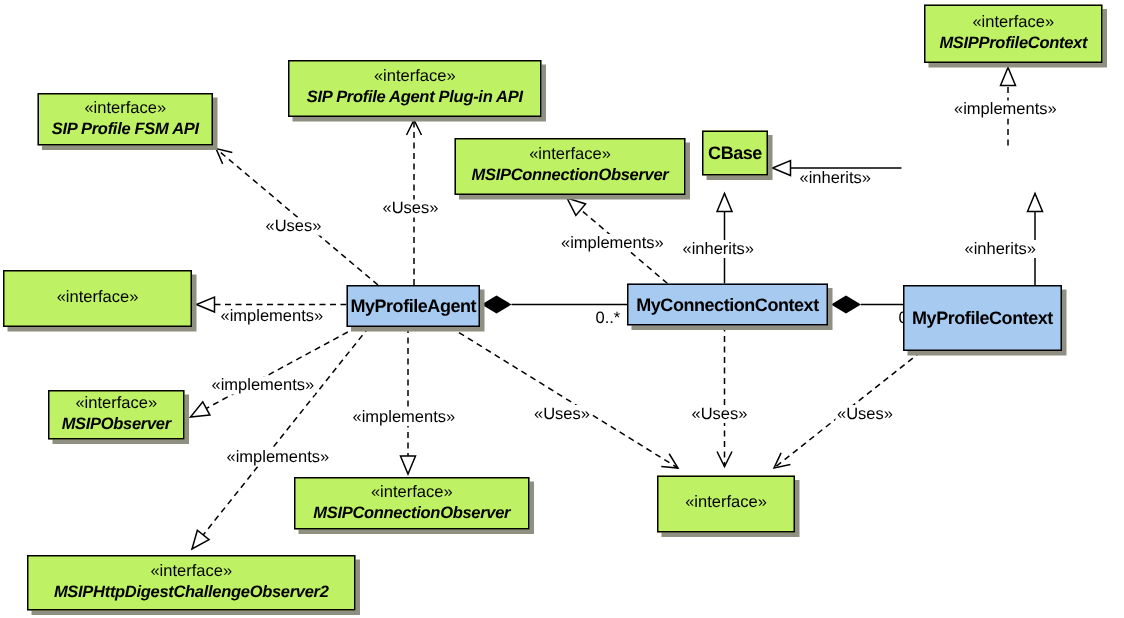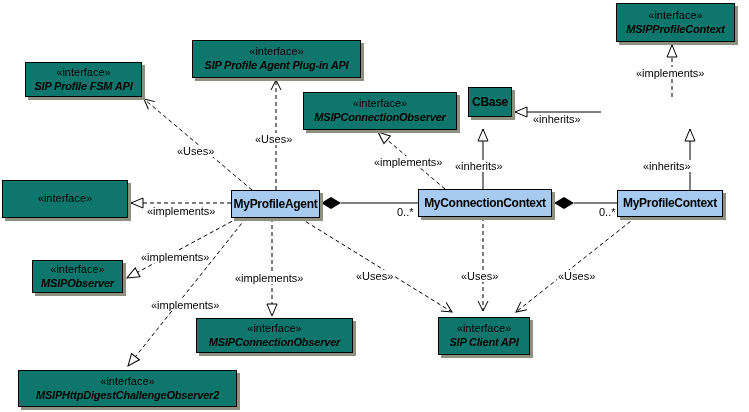--- a/index.html
+++ b/index.html
@@ -3,21 +3,21 @@
 <meta charset="utf-8">
 <style>
   html,body{margin:0;padding:0;background:#ffffff;}
   #canvas{
     position:relative;width:749px;height:412px;background:#ffffff;overflow:hidden;
     font-family:"Liberation Sans",sans-serif;
   }
   #edges{position:absolute;left:0;top:0;width:749px;height:412px;}
   .node{
     position:absolute;box-sizing:border-box;
-    background:#0f766e;border:1px solid #000;
+    background:#bef264;border:1px solid #000;
     box-shadow:3px 3px 0 #8F8F82;
     display:flex;flex-direction:column;justify-content:center;
     text-align:center;line-height:1.25;z-index:3;
   }
   .node .st{font-size:11px;color:#000;}
   .node .nm{font-size:11px;font-weight:bold;font-style:italic;color:#000;letter-spacing:-0.2px;}
   .node.cls .nm2{font-size:12px;font-weight:bold;color:#000;letter-spacing:-0.3px;}
   .node.blue{background:#A6CAF0;}
   .elabel{
     position:absolute;font-size:11px;color:#000;background:#ffffff;
@@ -143,38 +143,37 @@
     <div class="nm">MSIPObserver</div>
   </div>
 
   <div class="node" style="left:196px;top:318px;width:157px;height:35px">
     <div class="st">«interface»</div>
     <div class="nm">MSIPConnectionObserver</div>
   </div>
 
   <div class="node" style="left:438px;top:317px;width:92px;height:38px">
     <div class="st">«interface»</div>
-    <div class="nm">SIP Client API</div>
   </div>
 
   <div class="node" style="left:18px;top:370px;width:219px;height:37px">
     <div class="st">«interface»</div>
     <div class="nm">MSIPHttpDigestChallengeObserver2</div>
   </div>
 
   <div class="node cls" style="left:468px;top:87px;width:44px;height:30px">
     <div class="nm2">CBase</div>
   </div>
 
 
   <div class="node cls blue" style="left:231px;top:190px;width:89px;height:28px">
     <div class="nm2">MyProfileAgent</div>
   </div>
 
   <div class="node cls blue" style="left:418px;top:189px;width:134px;height:28px">
     <div class="nm2">MyConnectionContext</div>
   </div>
 
-  <div class="node cls blue" style="left:617px;top:190px;width:106px;height:27px">
+  <div class="node cls blue" style="left:602px;top:190px;width:106px;height:44px">
     <div class="nm2">MyProfileContext</div>
   </div>
 
 </div>
 
 </body></html>

